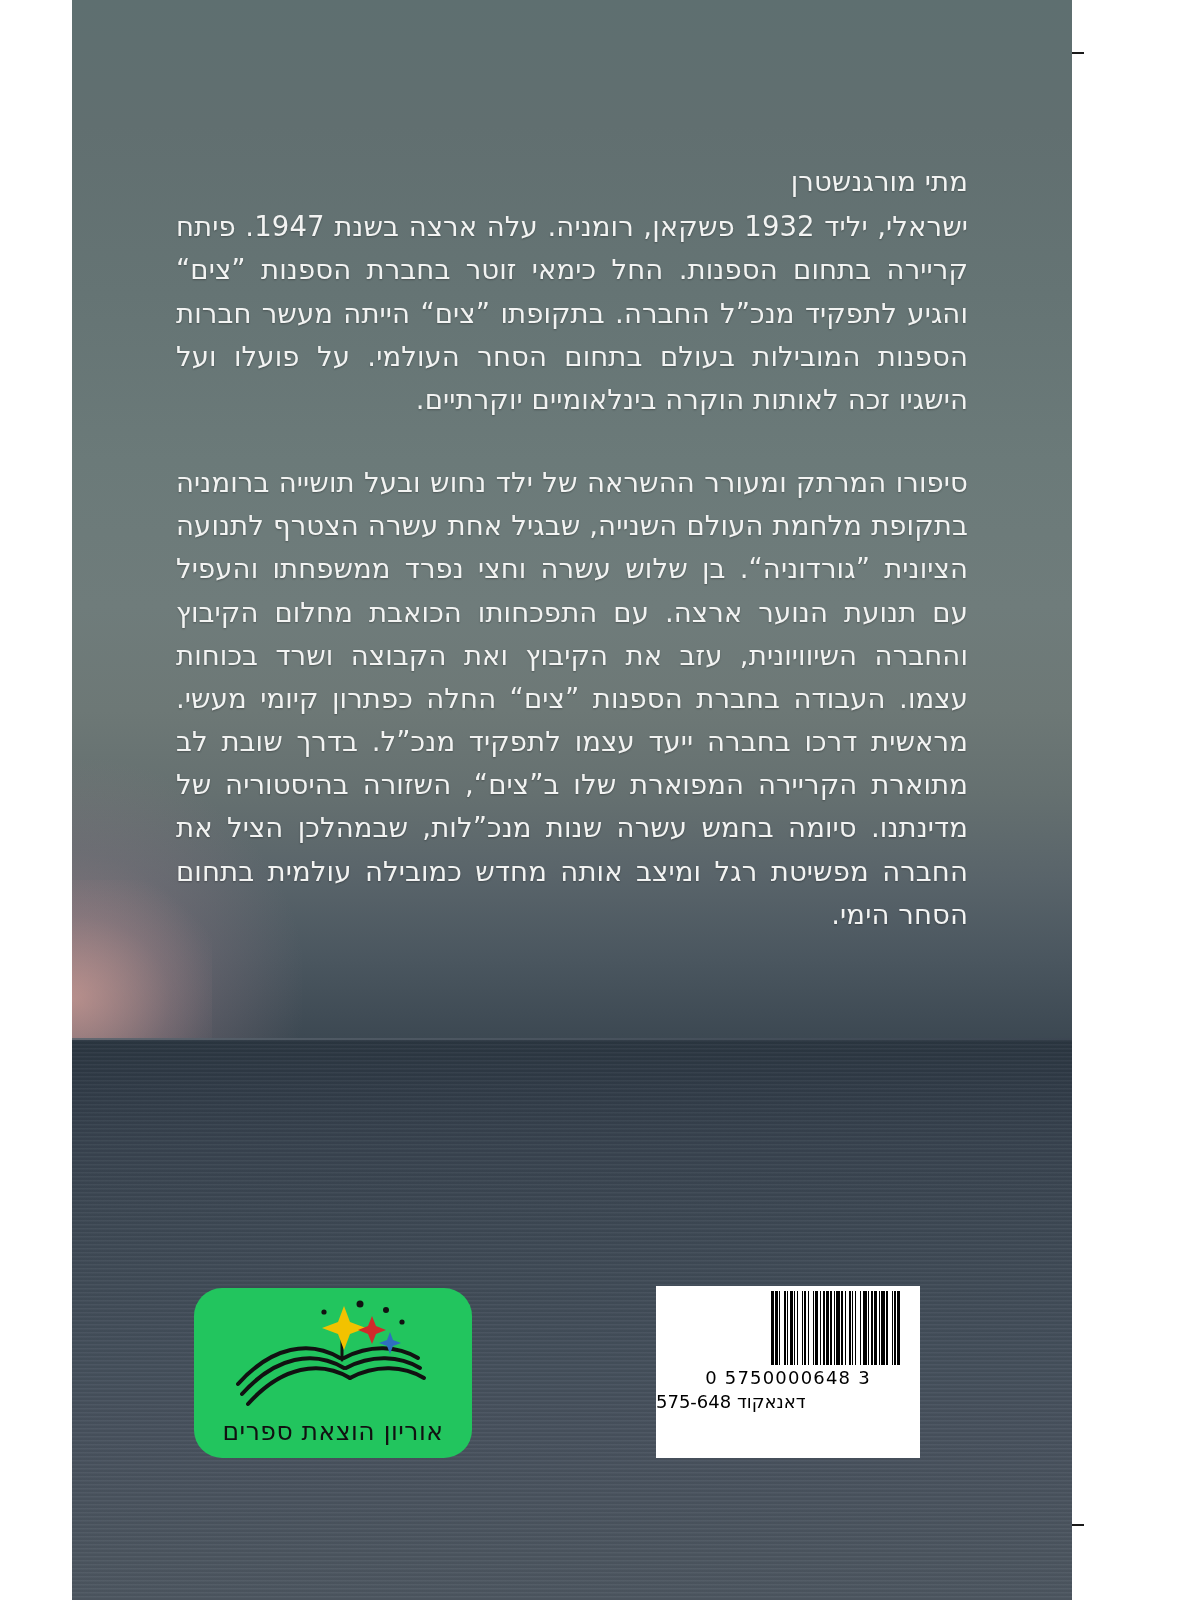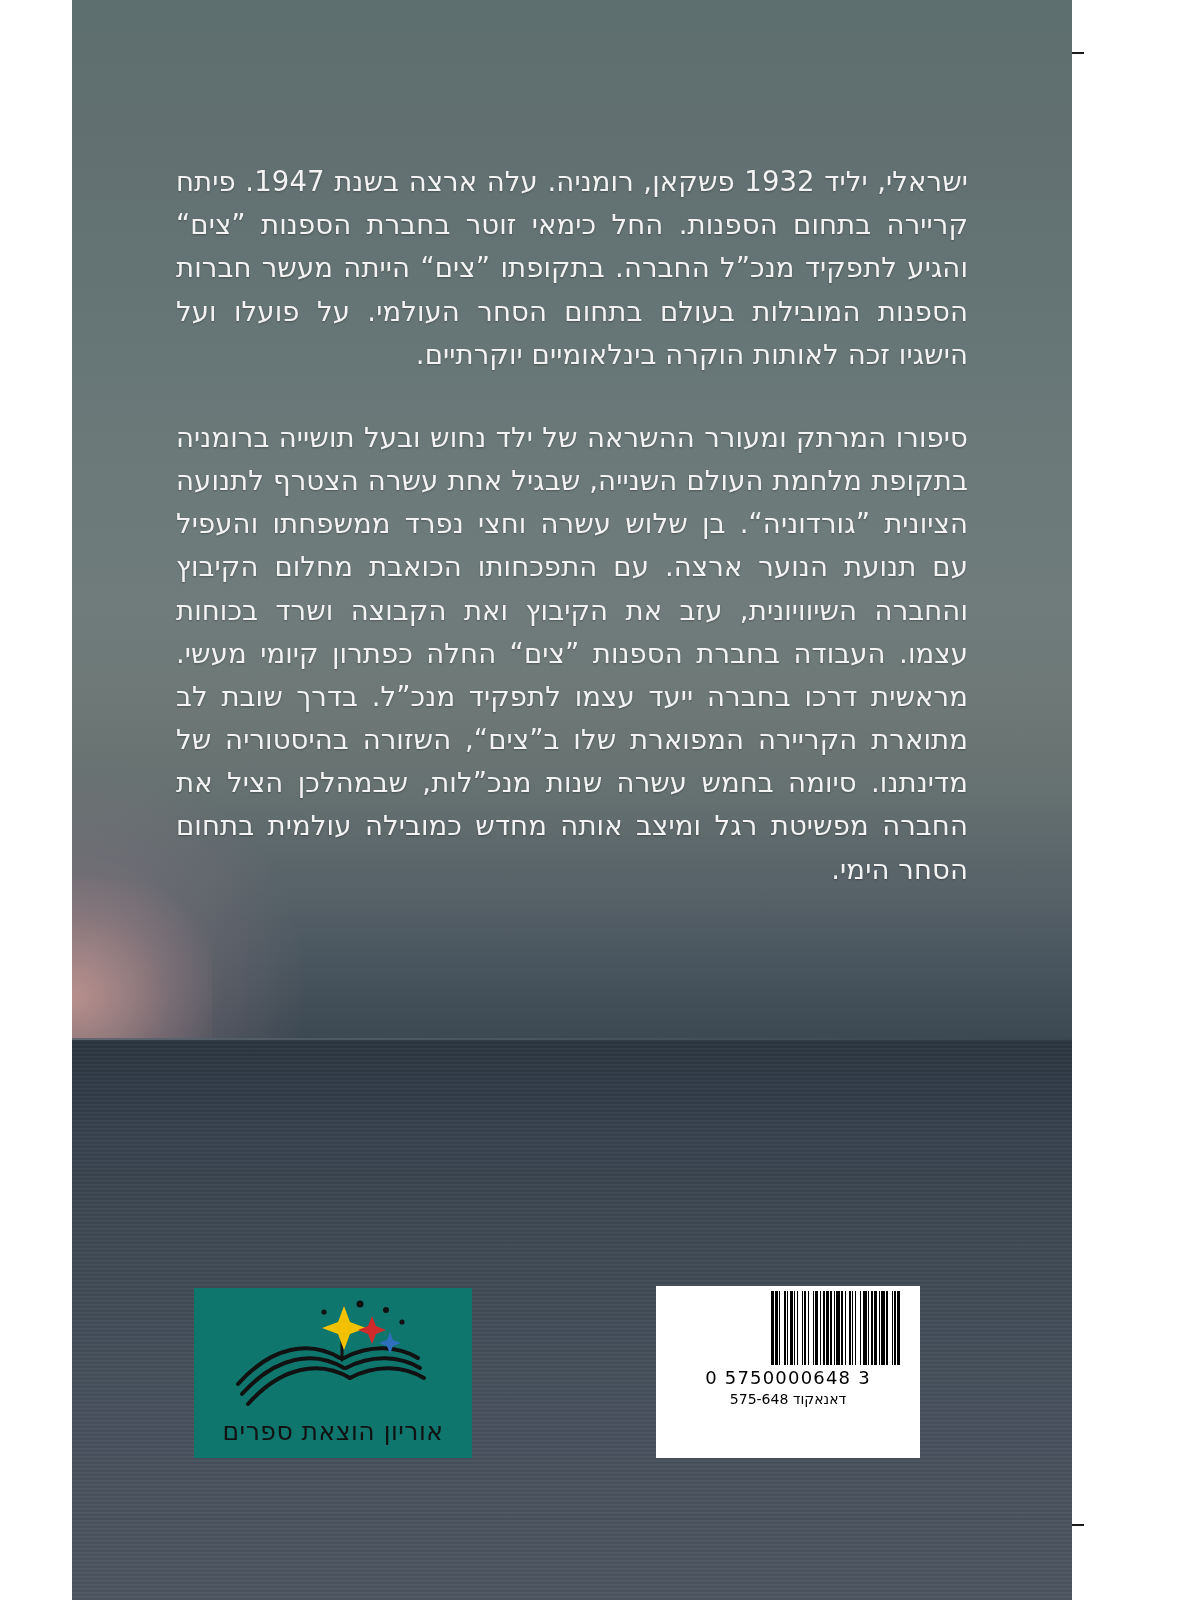--- a/index.html
+++ b/index.html
@@ -132,21 +132,22 @@
   }
   .blurb .para-gap { height: 40px; }
 
   
   .logo-box {
     position: absolute;
     left: 122px;
     top: 1288px;
     width: 278px;
     height: 170px;
-    background: #0f766e;
+    background: #22c55e;
+    border-radius: 28px;
   }
   .logo-inner {
     position: relative;
     width: 100%;
     height: 100%;
   }
   .logo-text {
     position: absolute;
     bottom: 12px;
     left: 0;
@@ -186,42 +187,43 @@
   .bar.space { background: transparent; }
   .isbn-digits {
     text-align: center;
     font-size: 18px;
     margin-top: 2px;
     letter-spacing: 1.2px;
     direction: ltr;
     font-family: "DejaVu Sans", "Liberation Sans", sans-serif;
   }
   .dancode {
-    text-align: center;
-    font-size: 14px;
+    text-align: left;
+    font-size: 18px;
     margin-top: 3px;
     direction: rtl;
   }
 </style>
 </head>
 <body>
 
 <div class="crop-mark cm-v" style="left:1044px; top:0;"></div>
 <div class="crop-mark cm-h" style="left:1024px; top:52px;"></div>
 <div class="crop-mark cm-v" style="left:1044px; top:1546px;"></div>
 <div class="crop-mark cm-h" style="left:1024px; top:1524px;"></div>
 
 <div class="cover">
   <div class="sky"></div>
   <div class="sky-glow"></div>
   <div class="sky-glow2"></div>
   <div class="horizon"></div>
   <div class="sea"></div>
 
   <div class="blurb">
+    <p class="author-line">מתי מורגנשטרן</p>
     <p>ישראלי, יליד 1932 פשקאן, רומניה. עלה ארצה בשנת 1947. פיתח קריירה בתחום הספנות. החל כימאי זוטר בחברת הספנות ”צים“ והגיע לתפקיד מנכ”ל החברה. בתקופתו ”צים“ הייתה מעשר חברות הספנות המובילות בעולם בתחום הסחר העולמי. על פועלו ועל הישגיו זכה לאותות הוקרה בינלאומיים יוקרתיים.</p>
     <div class="para-gap"></div>
     <p>סיפורו המרתק ומעורר ההשראה של ילד נחוש ובעל תושייה ברומניה בתקופת מלחמת העולם השנייה, שבגיל אחת עשרה הצטרף לתנועה הציונית ”גורדוניה“. בן שלוש עשרה וחצי נפרד ממשפחתו והעפיל עם תנועת הנוער ארצה. עם התפכחותו הכואבת מחלום הקיבוץ והחברה השיוויונית, עזב את הקיבוץ ואת הקבוצה ושרד בכוחות עצמו. העבודה בחברת הספנות ”צים“ החלה כפתרון קיומי מעשי. מראשית דרכו בחברה ייעד עצמו לתפקיד מנכ”ל. בדרך שובת לב מתוארת הקריירה המפוארת שלו ב”צים“, השזורה בהיסטוריה של מדינתנו. סיומה בחמש עשרה שנות מנכ”לות, שבמהלכן הציל את החברה מפשיטת רגל ומיצב אותה מחדש כמובילה עולמית בתחום הסחר הימי.</p>
   </div>
 
   <div class="logo-box">
     <div class="logo-inner">
       <svg viewBox="0 0 278 140" width="278" height="140">
         <g fill="none" stroke="#111" stroke-width="4" stroke-linecap="round">
           <path d="M44 96 C 78 58, 116 52, 146 70"></path>

